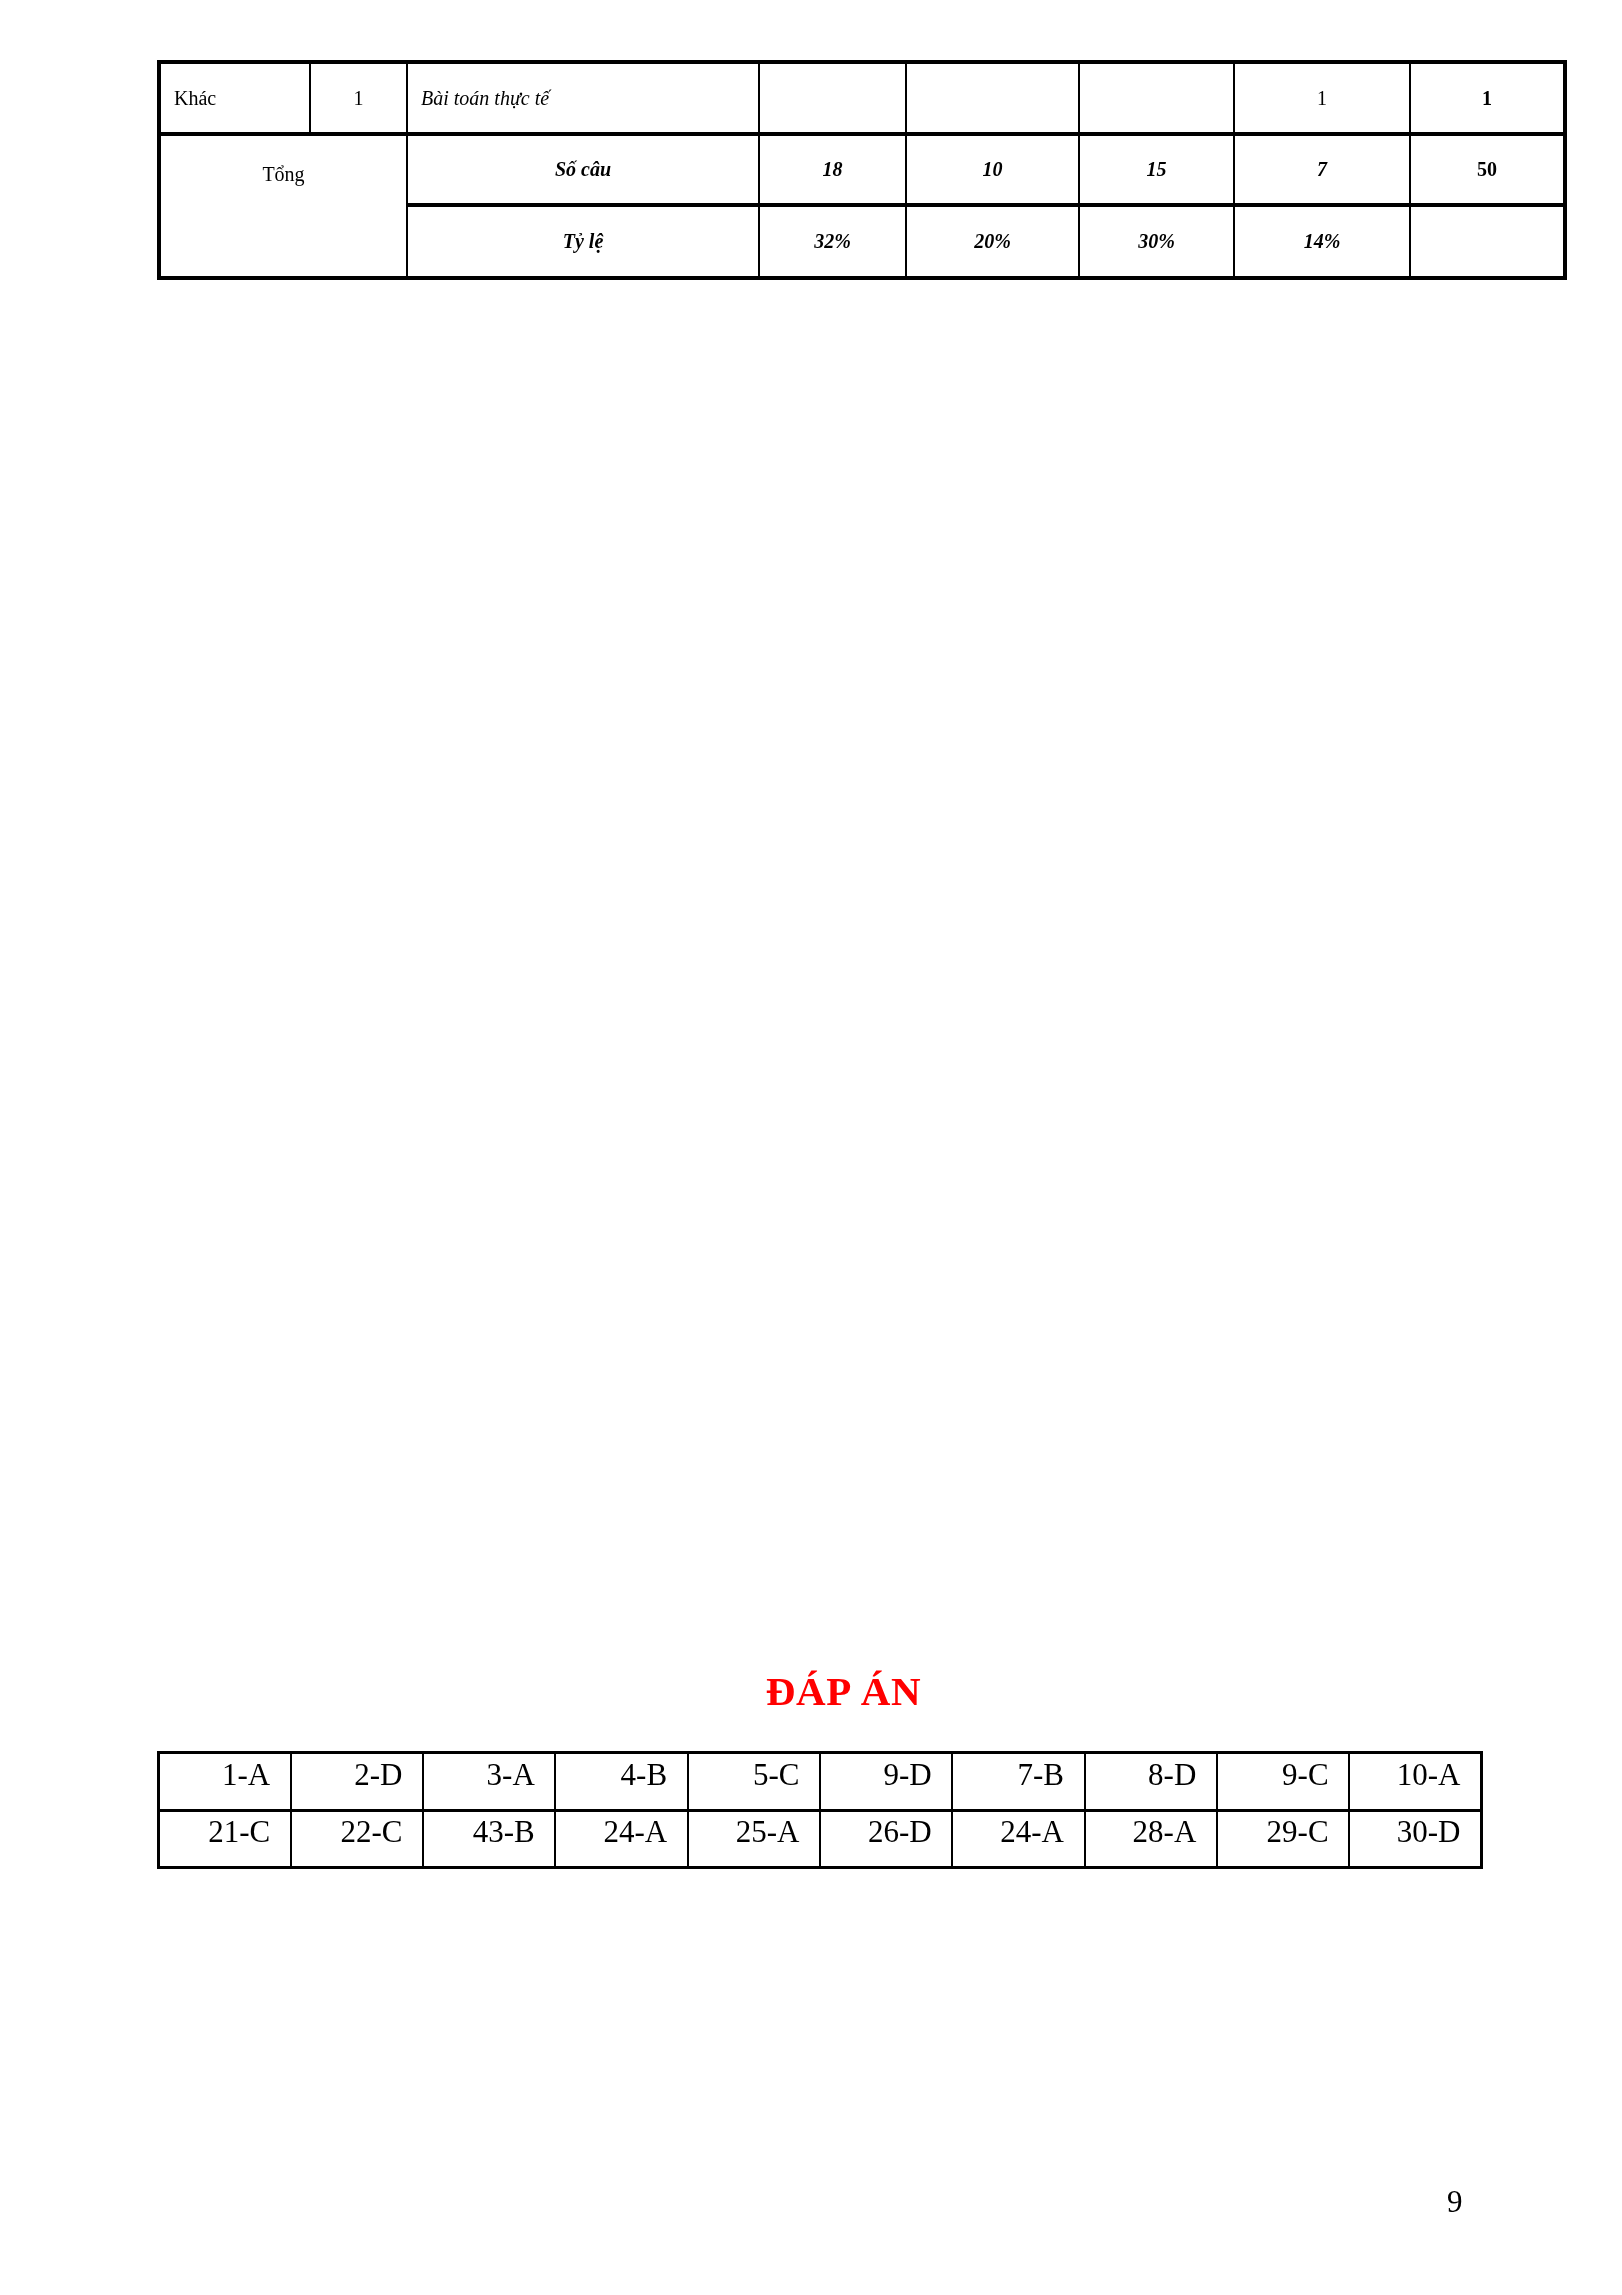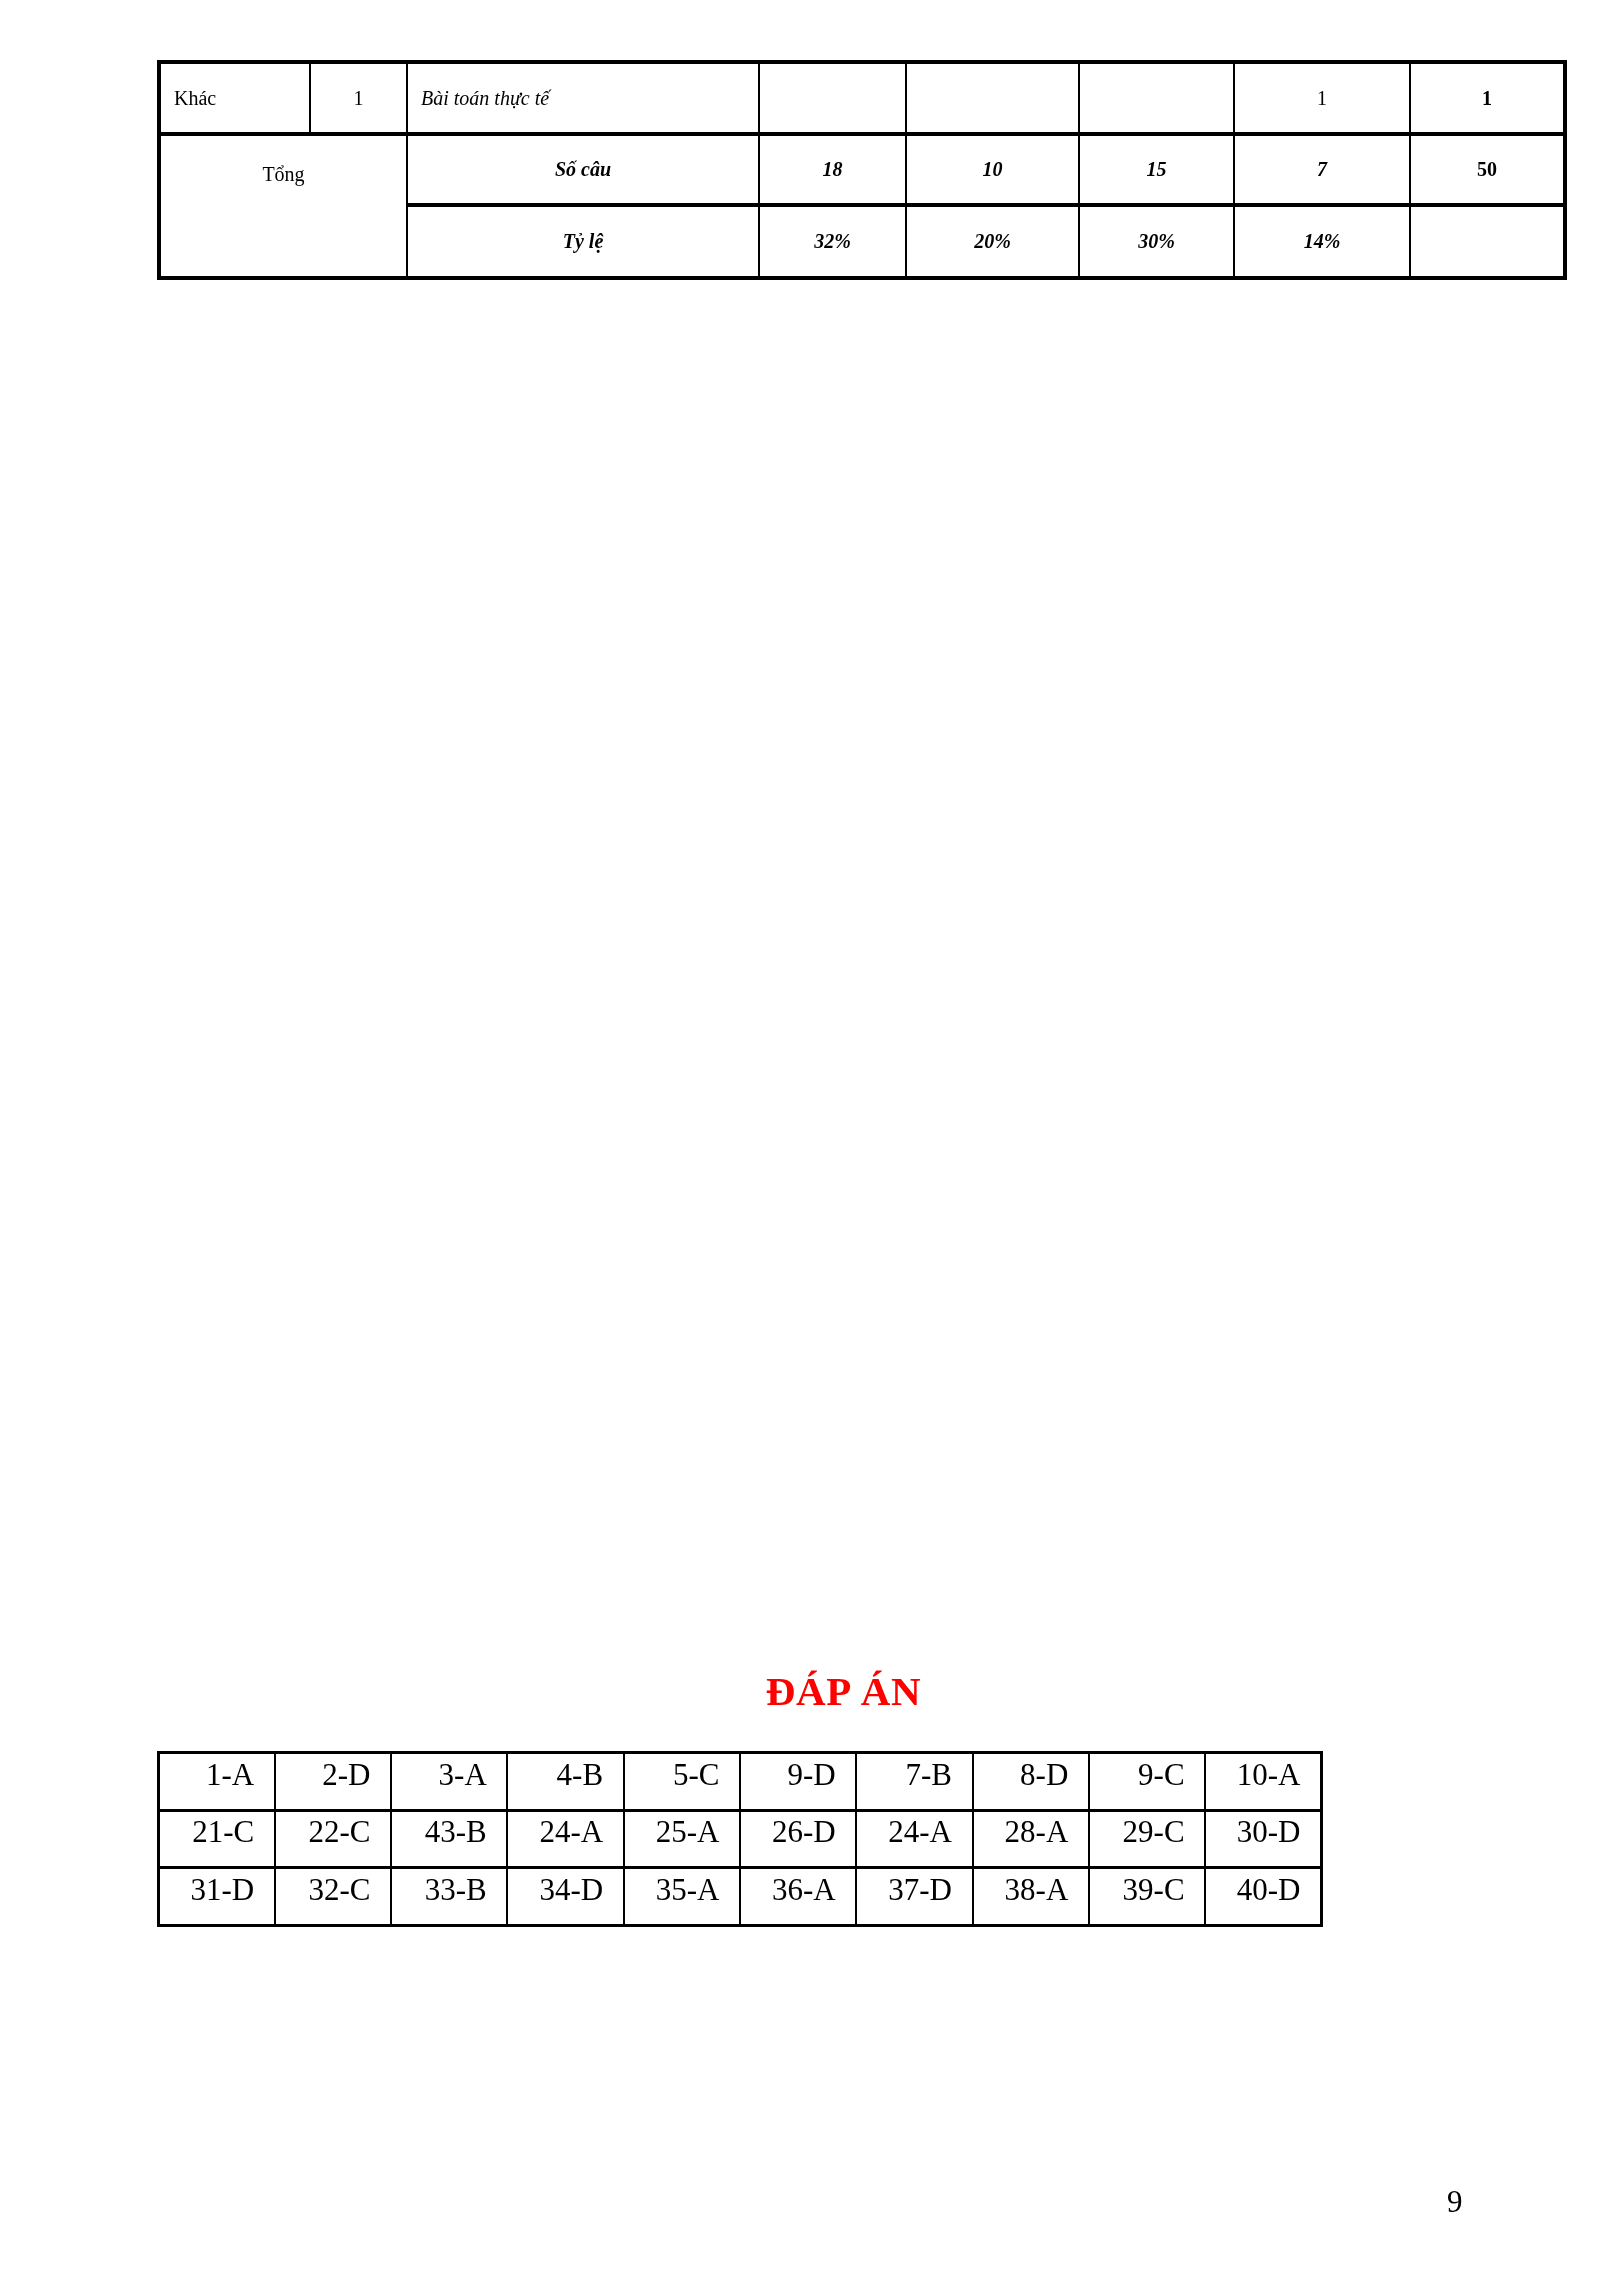--- a/index.html
+++ b/index.html
@@ -68,21 +68,21 @@
     letter-spacing: 0.7px;
   }
 
   
   table.answers {
     position: absolute;
     left: 157px;
     top: 1751px;
     border-collapse: collapse;
     table-layout: fixed;
-    width: 1166px;
+    width: 1326px;
     border: 3.9px solid #000;
   }
   table.answers td {
     border-left: 2px solid #000;
     border-right: 2px solid #000;
     border-top: 3.9px solid #000;
     border-bottom: 3.9px solid #000;
     height: 52px;
     vertical-align: top;
     text-align: right;
@@ -182,31 +182,19 @@
         <td>22-C</td>
         <td>43-B</td>
         <td>24-A</td>
         <td>25-A</td>
         <td>26-D</td>
         <td>24-A</td>
         <td>28-A</td>
         <td>29-C</td>
         <td>30-D</td>
       </tr>
-      <tr>
-        <td>31-D</td>
-        <td>32-C</td>
-        <td>33-B</td>
-        <td>34-D</td>
-        <td>35-A</td>
-        <td>36-A</td>
-        <td>37-D</td>
-        <td>38-A</td>
-        <td>39-C</td>
-        <td>40-D</td>
-      </tr>
     </tbody>
   </table>
 
   <div class="page-number">9</div>
 
 </div>
 
 
 </body></html>

